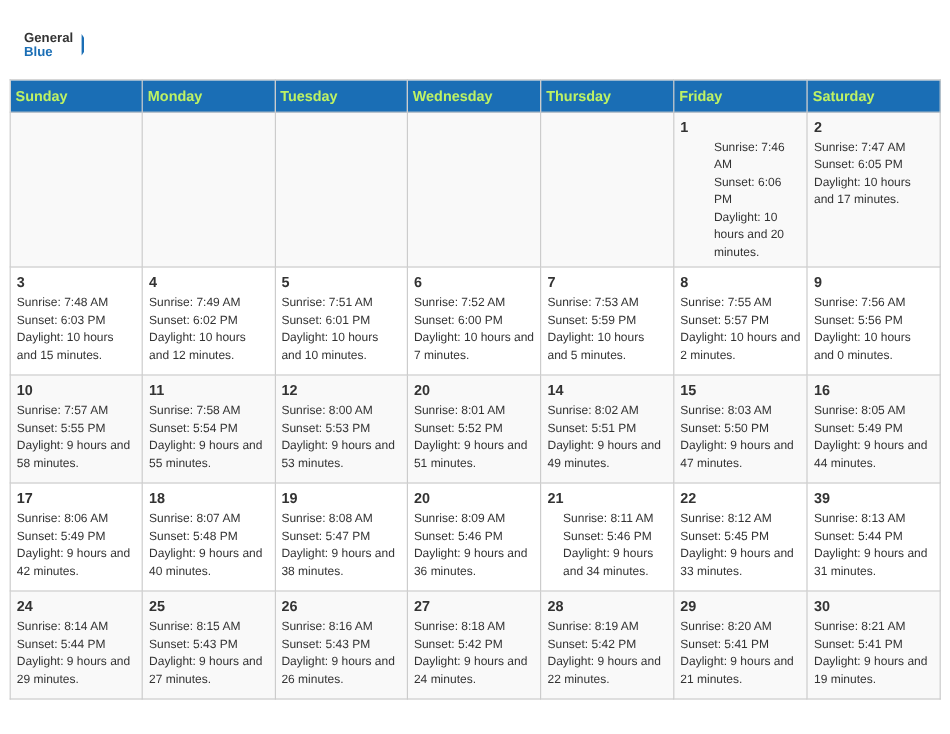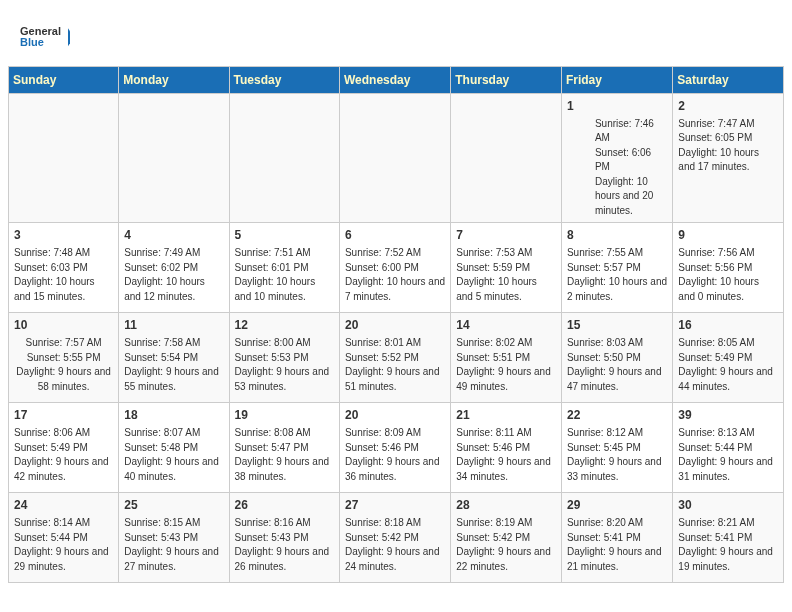--- a/index.html
+++ b/index.html
@@ -33,21 +33,21 @@
       font-size: 14px;
       color: #555;
     }
     .calendar {
       width: 100%;
       border-collapse: collapse;
       margin: 0;
     }
     .calendar th {
       background-color: #1a6eb5;
-      color: #fef9c3;
+      color: #bef264;
       padding: 6px 4px;
       text-align: left;
       font-size: 12px;
       font-weight: bold;
       border: 1px solid #ccc;
     }
     .calendar td {
       border: 1px solid #ccc;
       vertical-align: top;
       padding: 4px 5px;
@@ -172,21 +172,21 @@
           <td>
             <span class="day-num">9</span>
             <div class="day-info" style="white-space: pre-line;">Sunrise: 7:56 AM
 Sunset: 5:56 PM
 Daylight: 10 hours and 0 minutes.</div>
           </td>
         </tr>
         <tr>
           <td>
             <span class="day-num">10</span>
-            <div class="day-info" style="white-space: pre-line; text-align: center;">Sunrise: 7:57 AM
+            <div class="day-info" style="white-space: pre-line;">Sunrise: 7:57 AM
 Sunset: 5:55 PM
 Daylight: 9 hours and 58 minutes.</div>
           </td>
           <td>
             <span class="day-num">11</span>
             <div class="day-info" style="white-space: pre-line;">Sunrise: 7:58 AM
 Sunset: 5:54 PM
 Daylight: 9 hours and 55 minutes.</div>
           </td>
           <td>
@@ -240,21 +240,21 @@
 Daylight: 9 hours and 38 minutes.</div>
           </td>
           <td>
             <span class="day-num">20</span>
             <div class="day-info" style="white-space: pre-line;">Sunrise: 8:09 AM
 Sunset: 5:46 PM
 Daylight: 9 hours and 36 minutes.</div>
           </td>
           <td>
             <span class="day-num">21</span>
-            <div class="day-info" style="white-space: pre-line;">Sunrise: 8:11 AM
+            <div class="day-info" style="white-space: pre-line; margin-left: 13px;">Sunrise: 8:11 AM
 Sunset: 5:46 PM
 Daylight: 9 hours and 34 minutes.</div>
           </td>
           <td>
             <span class="day-num">22</span>
             <div class="day-info" style="white-space: pre-line;">Sunrise: 8:12 AM
 Sunset: 5:45 PM
 Daylight: 9 hours and 33 minutes.</div>
           </td>
           <td>

